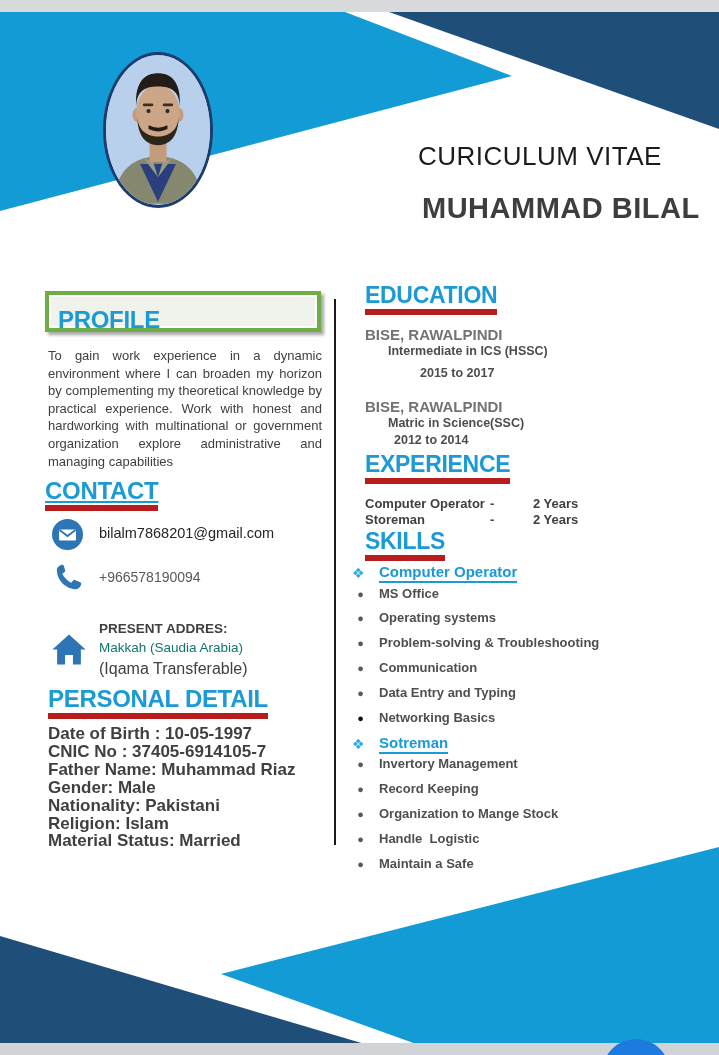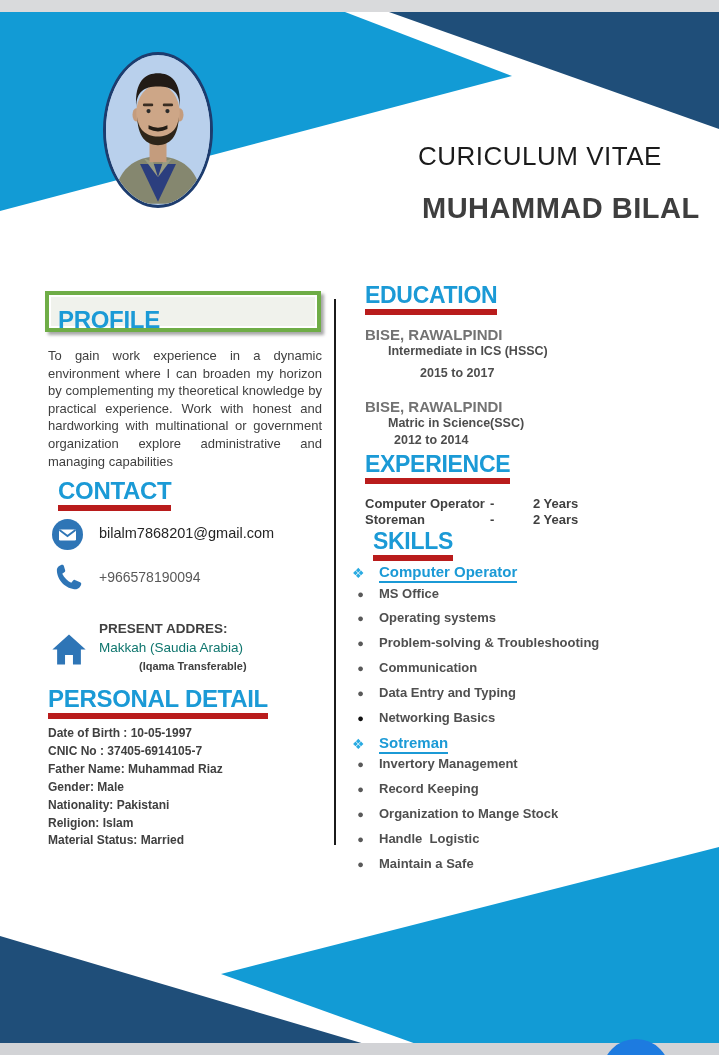--- a/index.html
+++ b/index.html
@@ -53,21 +53,21 @@
   .profile-text{
     position:absolute; left:48px; top:347px; width:274px; z-index:3;
     font-size:13px; line-height:17.6px; color:#3f3f3f; text-align:justify;
   }
   .icon-wrap{ position:absolute; z-index:3; }
   .contact-text{ position:absolute; z-index:3; }
   .divider{
     position:absolute; left:334px; top:299px; width:2px; height:546px;
     background:#1b1b1b; z-index:3;
   }
-  .pd-line{ font-size:12px; font-weight:bold; color:#404040; line-height:17.9px; }
+  .pd-line{ font-size:17px; font-weight:bold; color:#404040; line-height:17.9px; }
   .edu-inst{ position:absolute; z-index:3; font-size:15px; font-weight:bold; color:#737373; }
   .edu-sub{ position:absolute; z-index:3; font-size:12.5px; font-weight:bold; color:#4d4d4d;padding-left:23px; }
   .exp-row{ position:absolute; z-index:3; left:365px; width:215px; font-size:13px; font-weight:bold; color:#404040; }
   .exp-dash{ position:absolute; left:125px; top:0; }
   .exp-dur{ position:absolute; left:168px; top:0; }
   .skill-head{ position:absolute; z-index:3; left:352px; display:flex; align-items:center; }
   .skill-head .diamond{ color:#29abe2; font-size:14px; width:17px; }
   .skill-head .sh-label{
     margin-left:10px; color:#1b9ad6; font-weight:bold; font-size:15px;
     border-bottom:2px solid #1b9ad6; padding-bottom:1px;
@@ -117,21 +117,21 @@
   </div>
 
   <div class="cv-title">CURICULUM VITAE</div>
   <div class="cv-name">MUHAMMAD BILAL</div>
 
   <div class="profile-box">
     <span class="h-profile">PROFILE</span>
   </div>
   <div class="profile-text">To gain work experience in a dynamic environment where I can broaden my horizon by complementing my theoretical knowledge by practical experience. Work with honest and hardworking with multinational or government organization explore administrative and managing capabilities</div>
 
-  <div class="h-cyan h-left" style="left:58px; top:478px;">CONTACT</div>
+  <div class="h-cyan h-left" style="left:45px; top:478px;text-decoration:underline;">CONTACT</div>
 
   <div class="icon-wrap" style="left:52px; top:519px;">
     <svg width="31" height="31" viewBox="0 0 31 31">
       <circle cx="15.5" cy="15.5" r="15.5" fill="#2e75b6"></circle>
       <rect x="7" y="10.5" width="17" height="11" rx="1.2" fill="#ffffff"></rect>
       <path d="M7.5 11 L15.5 17 L23.5 11" fill="none" stroke="#2e75b6" stroke-width="1.8"></path>
     </svg>
   </div>
   <div class="contact-text" style="left:99px; top:525px; font-size:14.5px; color:#262626;">bilalm7868201@gmail.com</div>
 
@@ -142,21 +142,21 @@
   </div>
   <div class="contact-text" style="left:99px; top:569px; font-size:14px; color:#595959;">+966578190094</div>
 
   <div class="contact-text" style="left:99px; top:621px; font-size:13.5px; font-weight:bold; color:#404040;">PRESENT ADDRES:</div>
   <div class="icon-wrap" style="left:50px; top:631px;">
     <svg width="38" height="37" viewBox="0 0 24 23">
       <path d="M1.5 11.5 L12 2 L22.5 11.5 L19.5 11.5 L19.5 21 L14.5 21 L14.5 15 L9.5 15 L9.5 21 L4.5 21 L4.5 11.5 Z" fill="#2e75b6"></path>
     </svg>
   </div>
   <div class="contact-text" style="left:99px; top:640px; font-size:13.5px; color:#0f766e;">Makkah (Saudia Arabia)</div>
-  <div class="contact-text" style="left:99px; top:660px; font-size:11px; font-weight:bold; color:#404040;margin-left:40px;">(Iqama Transferable)</div>
+  <div class="contact-text" style="left:99px; top:660px; font-size:16px; font-weight:normal; color:#404040;">(Iqama Transferable)</div>
 
   <div class="h-cyan h-left" style="left:48px; top:686px;">PERSONAL DETAIL</div>
   <div class="contact-text" style="left:48px; top:725px; width:280px;">
     <div class="pd-line">Date of Birth : 10-05-1997</div>
     <div class="pd-line">CNIC No : 37405-6914105-7</div>
     <div class="pd-line">Father Name: Muhammad Riaz</div>
     <div class="pd-line">Gender: Male</div>
     <div class="pd-line">Nationality: Pakistani</div>
     <div class="pd-line">Religion: Islam</div>
     <div class="pd-line">Material Status: Married</div>
@@ -180,21 +180,21 @@
     <span>Computer Operator</span>
     <span class="exp-dash">-</span>
     <span class="exp-dur">2 Years</span>
   </div>
   <div class="exp-row" style="top:512px;">
     <span>Storeman</span>
     <span class="exp-dash">-</span>
     <span class="exp-dur">2 Years</span>
   </div>
 
-  <div class="h-cyan h-right" style="left:365px; top:529px;margin-left:8px;">SKILLS</div>
+  <div class="h-cyan h-right" style="left:365px; top:529px;">SKILLS</div>
 
   <div class="skill-head" style="top:563px;">
     <span class="diamond">❖</span>
     <span class="sh-label">Computer Operator</span>
   </div>
   <div class="skill-row" style="top:586px;">
     <span class="dot">●</span>
     <span class="sk-label">MS Office</span>
   </div>
   <div class="skill-row" style="top:610px;">

